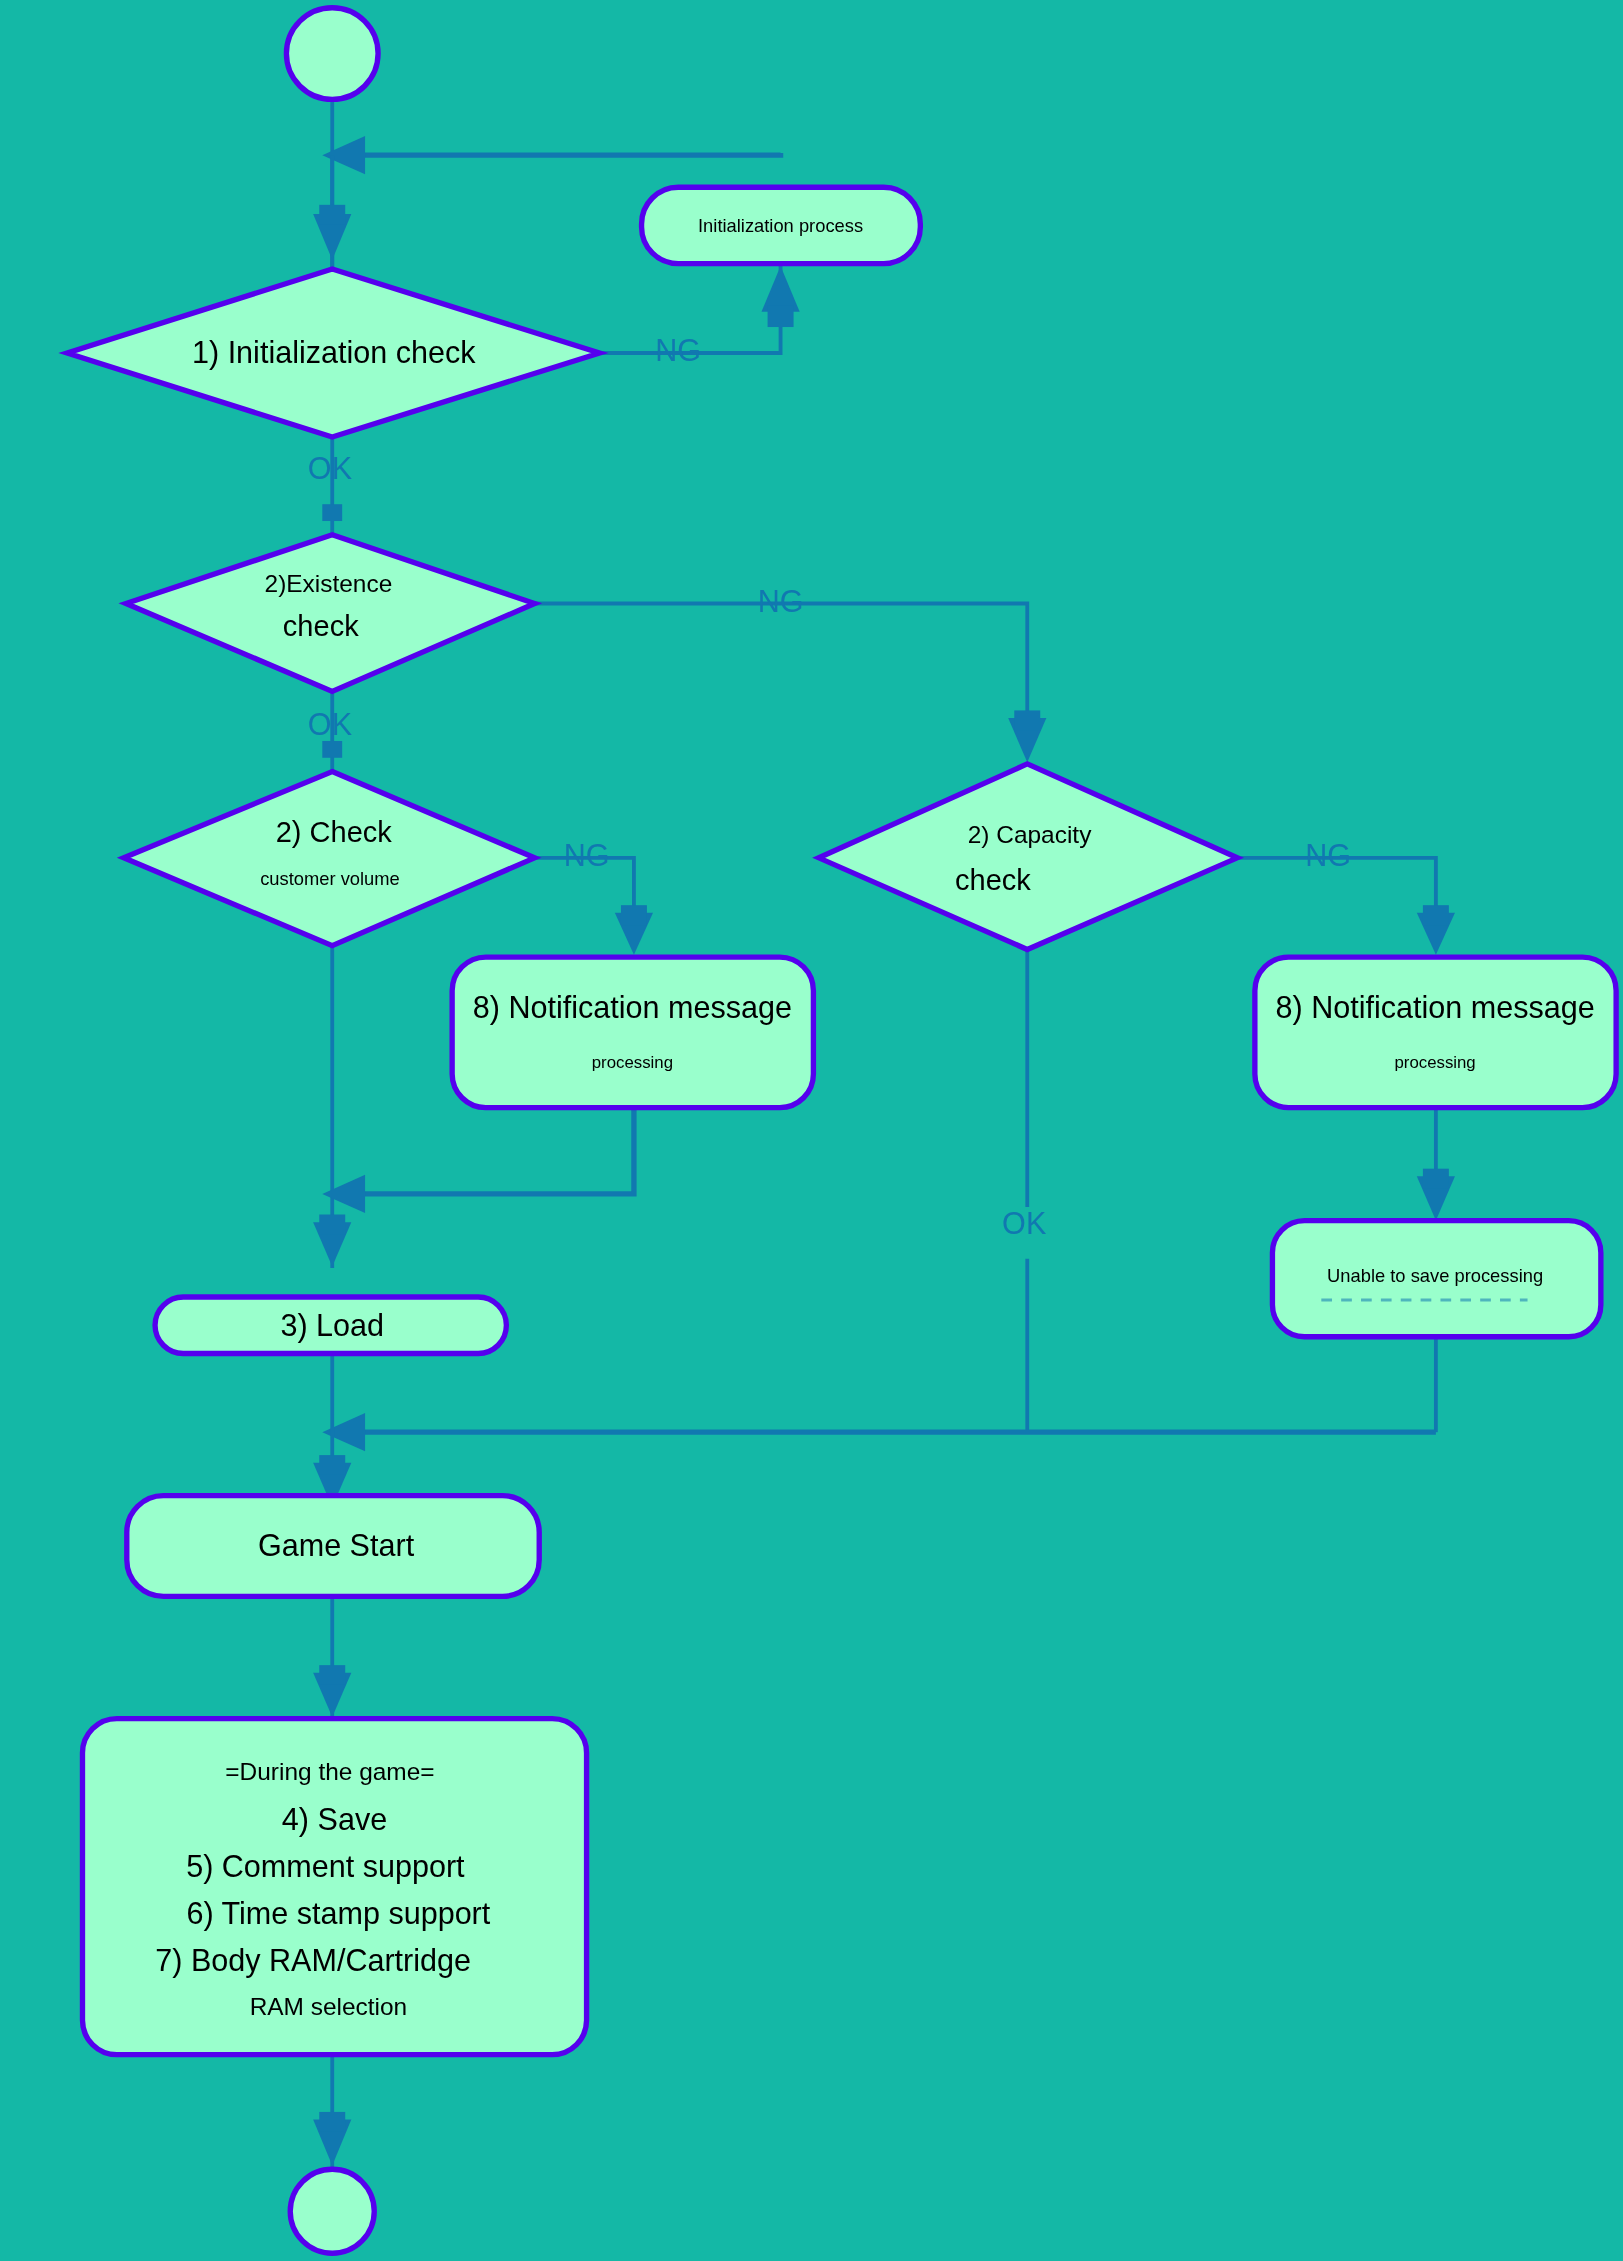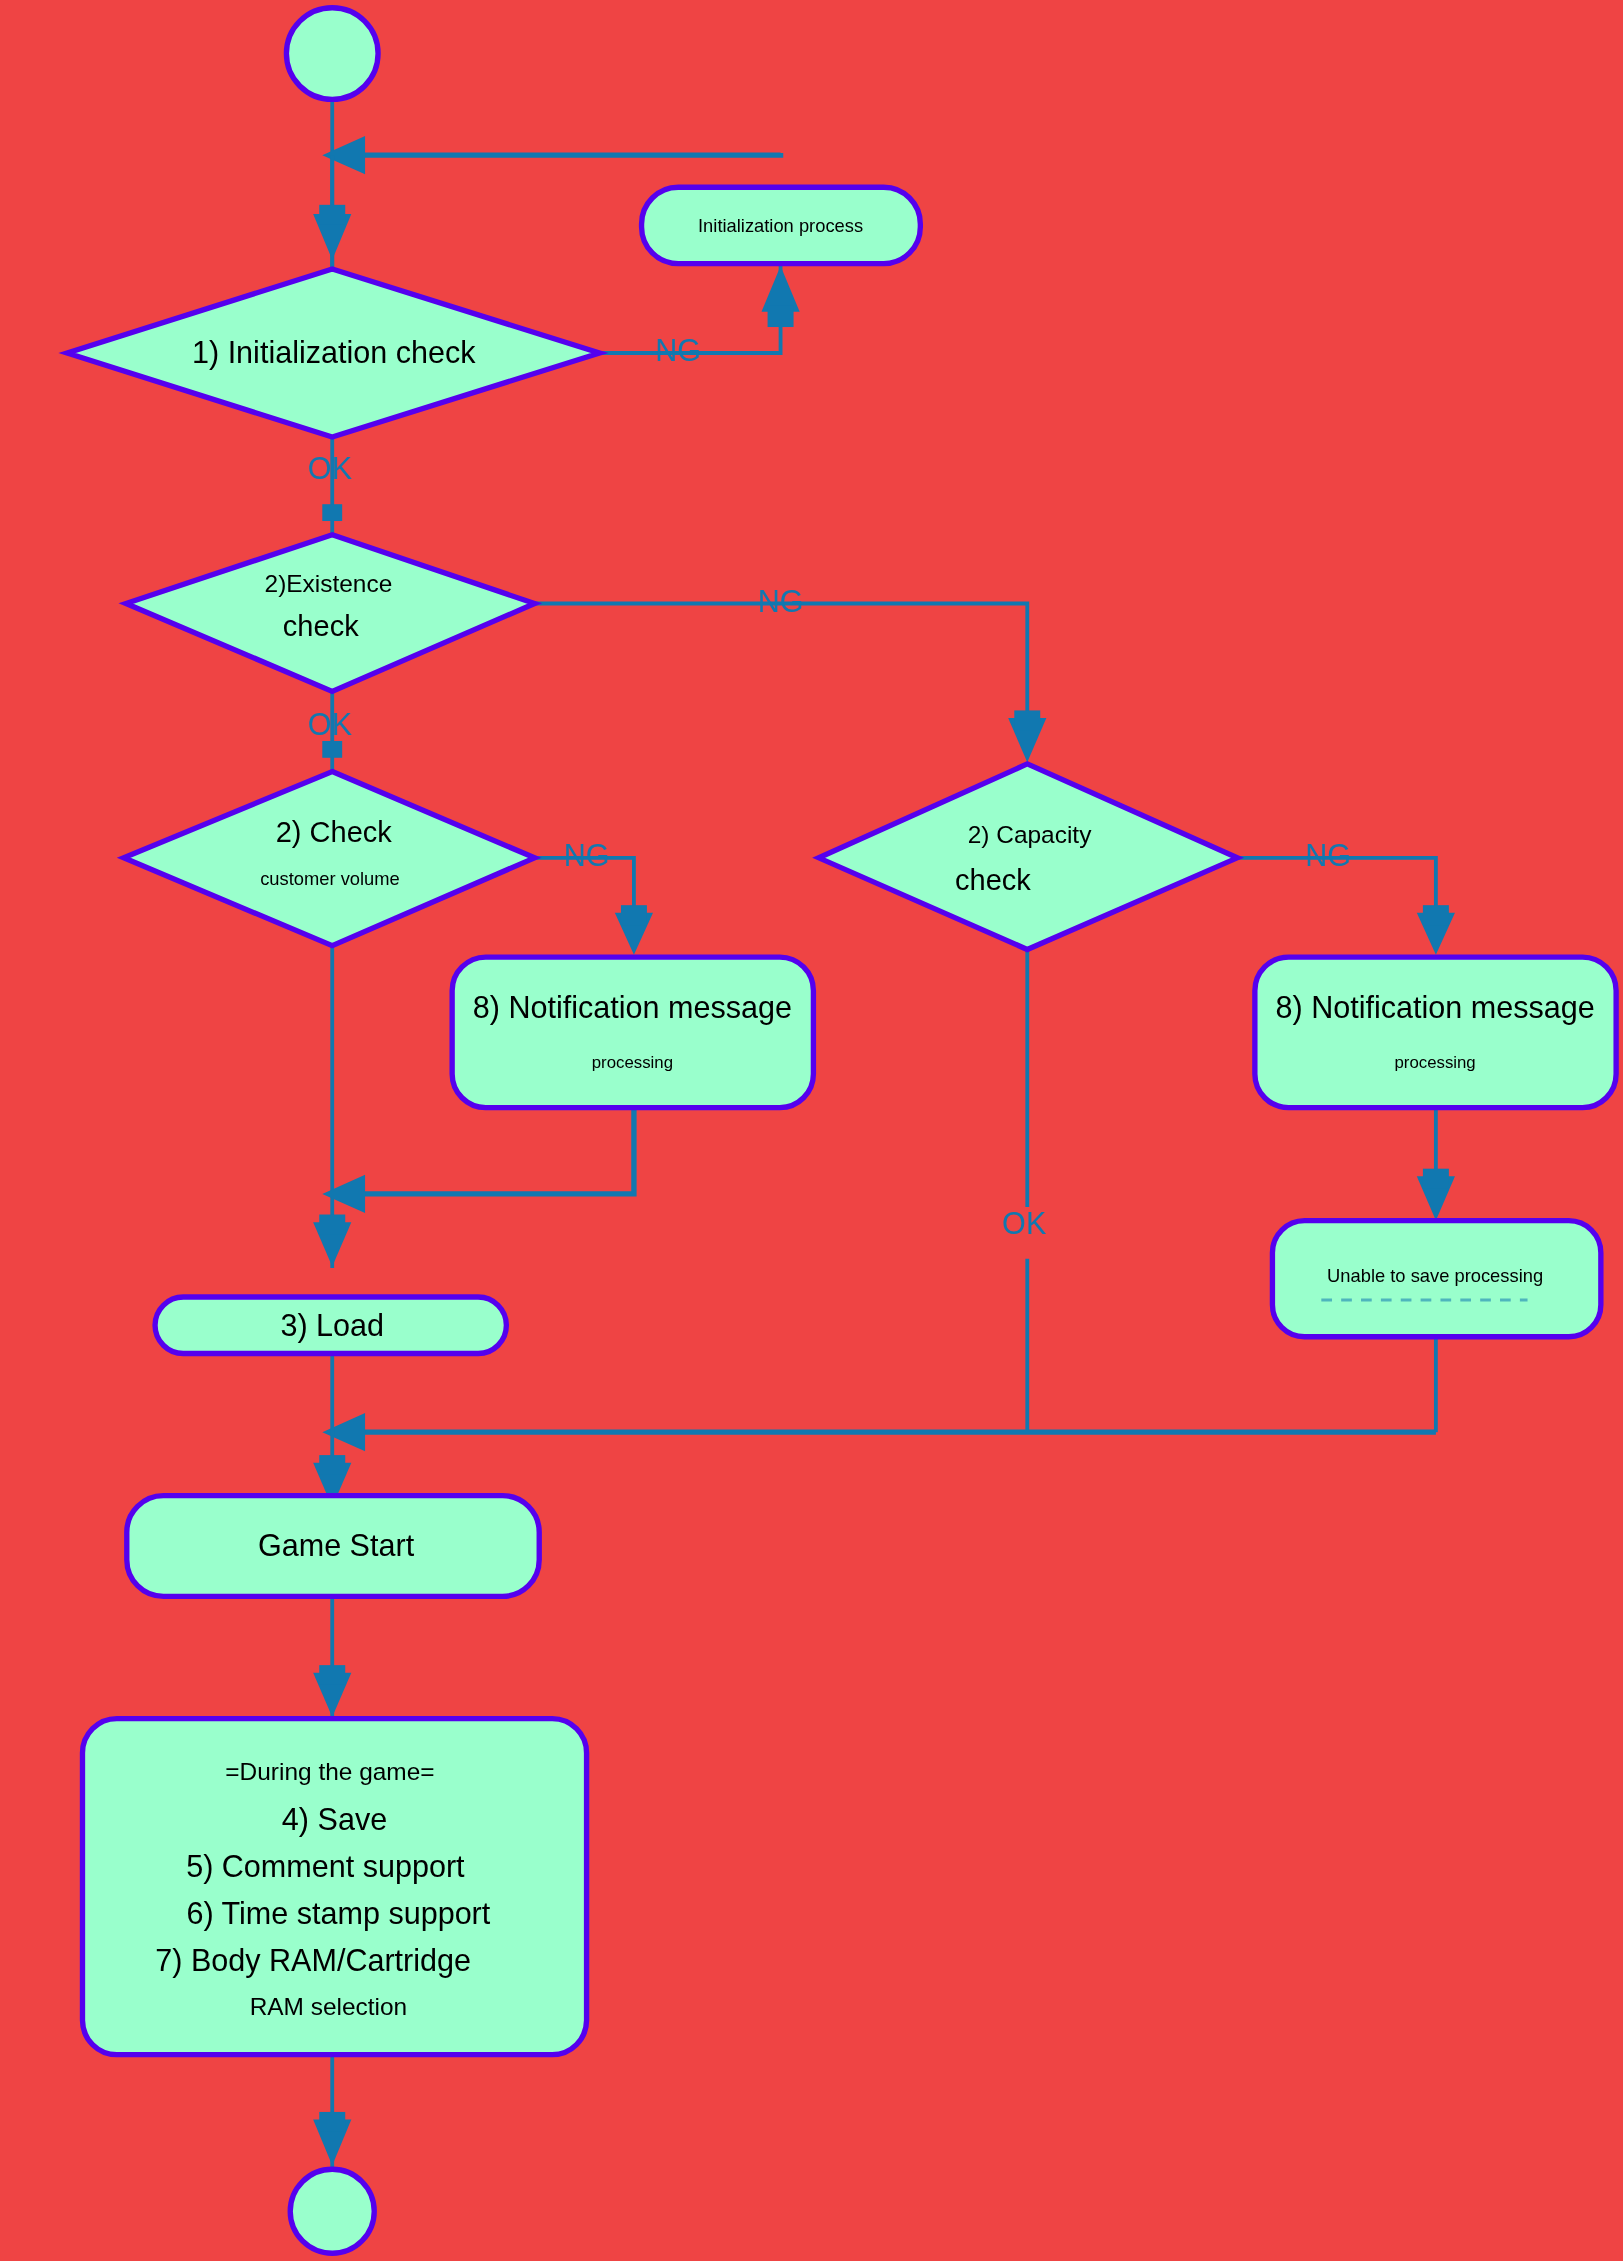--- a/index.html
+++ b/index.html
@@ -10,21 +10,21 @@
   body {
     width: 1623px;
     height: 2261px;
     font-family: "Liberation Sans", sans-serif;
     overflow: hidden;
   }
   #diagram-root {
     position: relative;
     width: 1623px;
     height: 2261px;
-    background: #ef4444;
+    background: #14b8a6;
   }
   svg#flowchart {
     display: block;
     width: 1623px;
     height: 2261px;
   }
   .node-shape {
     fill: #99ffcc;
     stroke: #5500ee;
     stroke-width: 7;

